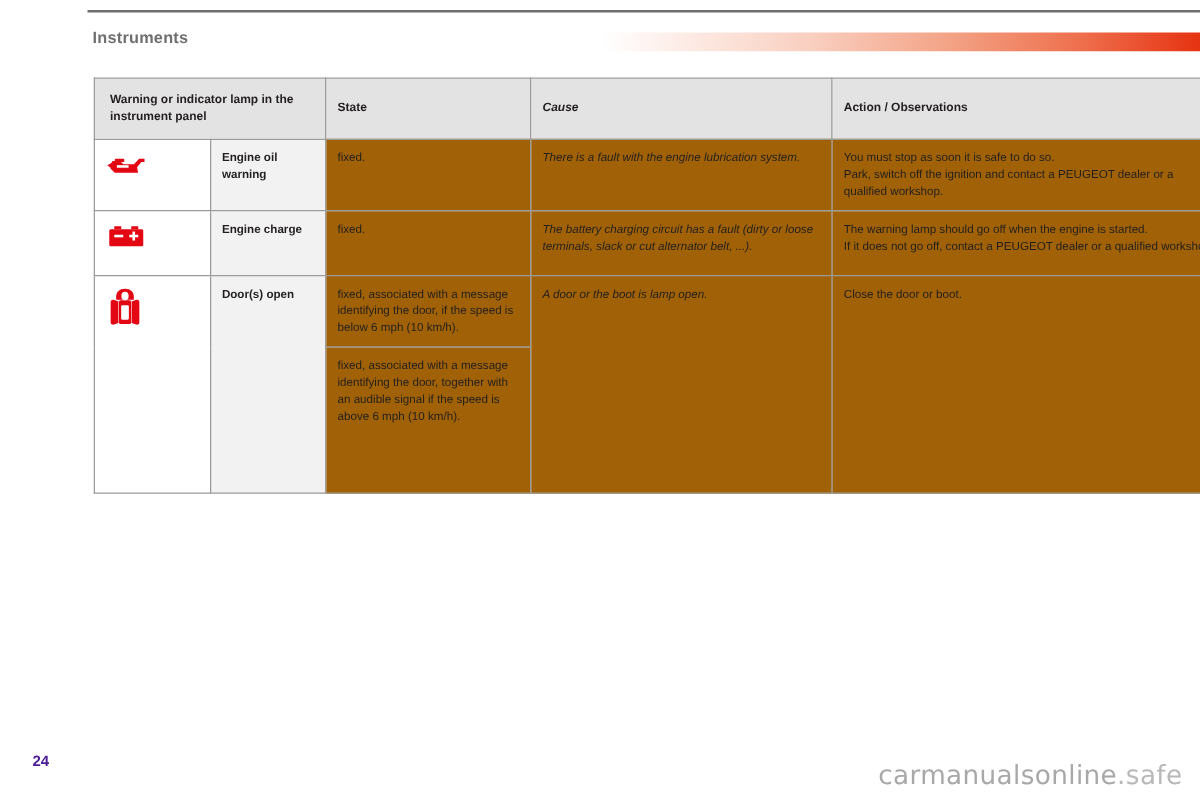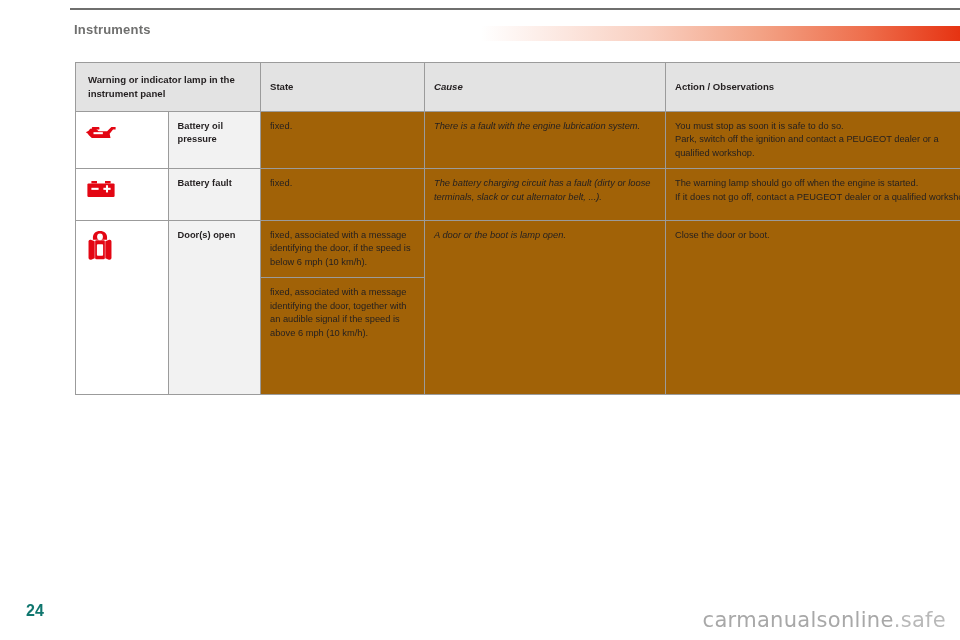--- a/index.html
+++ b/index.html
@@ -107,23 +107,23 @@
     height: 30px;
     line-height: 0;
   }
   .icon-wrap svg { display: block; }
 
   
   .page-number {
     position: absolute;
     left: 26px;
     top: 602px;
-    font-size: 16px;
-    font-weight: bold;
-    color: #0f766e;
+    font-size: 12px;
+    font-weight: bold;
+    color: #4c1d95;
   }
   .watermark {
     position: absolute;
     right: 14px;
     bottom: 8px;
     font-size: 21px;
     color: #a8a8a8;
     letter-spacing: 0.3px;
     font-family: "DejaVu Sans", sans-serif;
   }
@@ -155,21 +155,21 @@
           <svg viewBox="0 0 40 30" width="34" height="26" aria-hidden="true">
             <g fill="#e30613">
               <path d="M4 13 L6 10 L13 10 L16 13 L26 13 L31 8 L36 8 L36 11 L33 11 L29 16 L30 21 L8 21 L4 17 Z"></path>
               <rect x="8" y="8" width="9" height="3" rx="1"></rect>
               <path d="M1 14 L5 12 L5 17 Z"></path>
               <rect x="10" y="14" width="11" height="2.4" fill="#ffffff"></rect>
             </g>
           </svg>
         </span>
       </td>
-      <td class="col-name cell-name">Battery oil pressure</td>
+      <td class="col-name cell-name">Engine oil warning</td>
       <td class="col-state cell-state">fixed.</td>
       <td class="col-cause cell-cause">There is a fault with the engine lubrication system.</td>
       <td class="col-action cell-action" style="white-space:pre-line">You must stop as soon it is safe to do so.
 Park, switch off the ignition and contact a PEUGEOT dealer or a qualified workshop.</td>
     </tr>
 
     <tr>
       <td class="col-lamp cell-icon">
         <span class="icon-wrap">
           <svg viewBox="0 0 40 30" width="32" height="24" aria-hidden="true">
@@ -179,21 +179,21 @@
               <rect x="3" y="8" width="34" height="17" rx="1.5"></rect>
             </g>
             <g fill="#ffffff">
               <rect x="8" y="13.5" width="9" height="2.6"></rect>
               <rect x="23" y="13.5" width="9" height="2.6"></rect>
               <rect x="26.2" y="10.3" width="2.6" height="9"></rect>
             </g>
           </svg>
         </span>
       </td>
-      <td class="col-name cell-name">Battery fault</td>
+      <td class="col-name cell-name">Engine charge</td>
       <td class="col-state cell-state">fixed.</td>
       <td class="col-cause cell-cause">The battery charging circuit has a fault (dirty or loose terminals, slack or cut alternator belt, ...).</td>
       <td class="col-action cell-action" style="white-space:pre-line">The warning lamp should go off when the engine is started.
 If it does not go off, contact a PEUGEOT dealer or a qualified workshop.</td>
     </tr>
 
     <tr>
       <td class="col-lamp cell-icon" rowspan="2">
         <span class="icon-wrap">
           <svg viewBox="0 0 34 38" width="30" height="34" aria-hidden="true">

